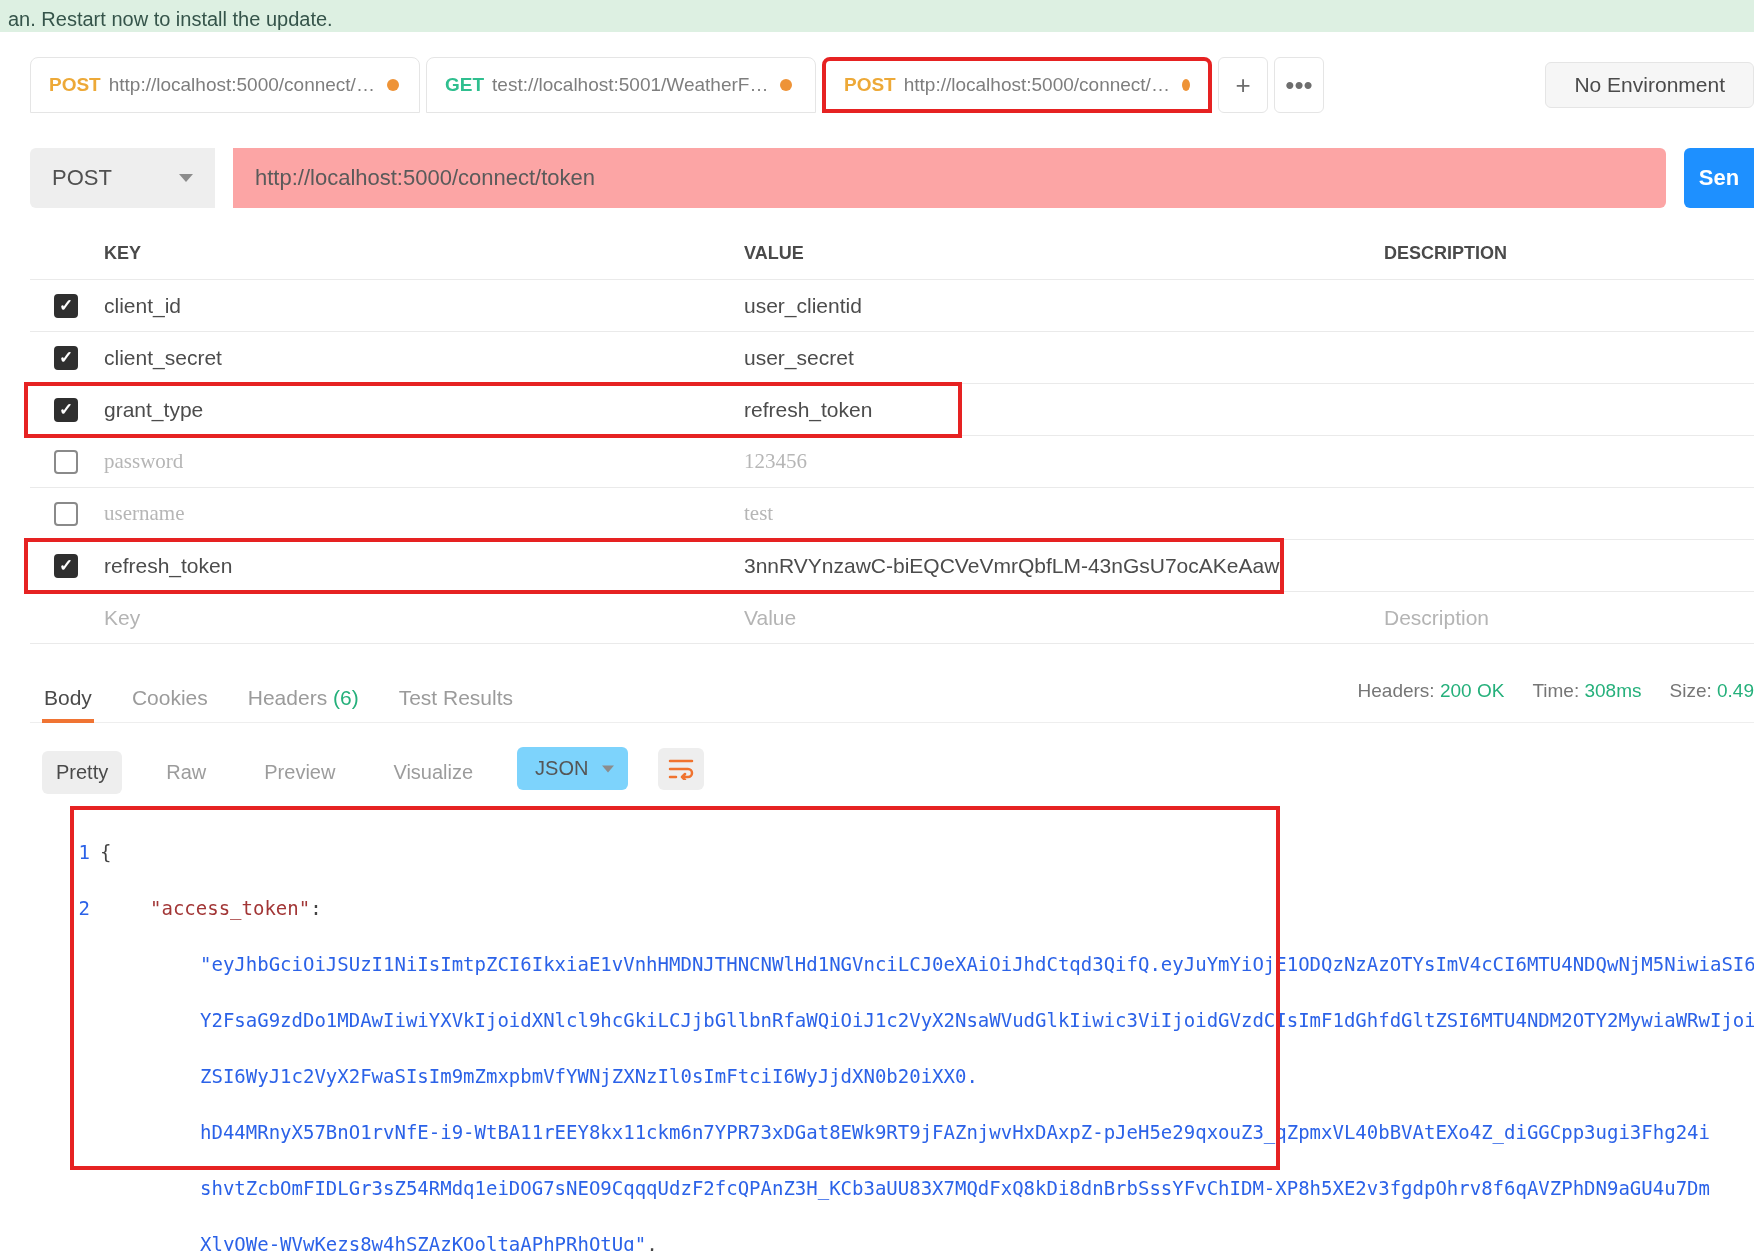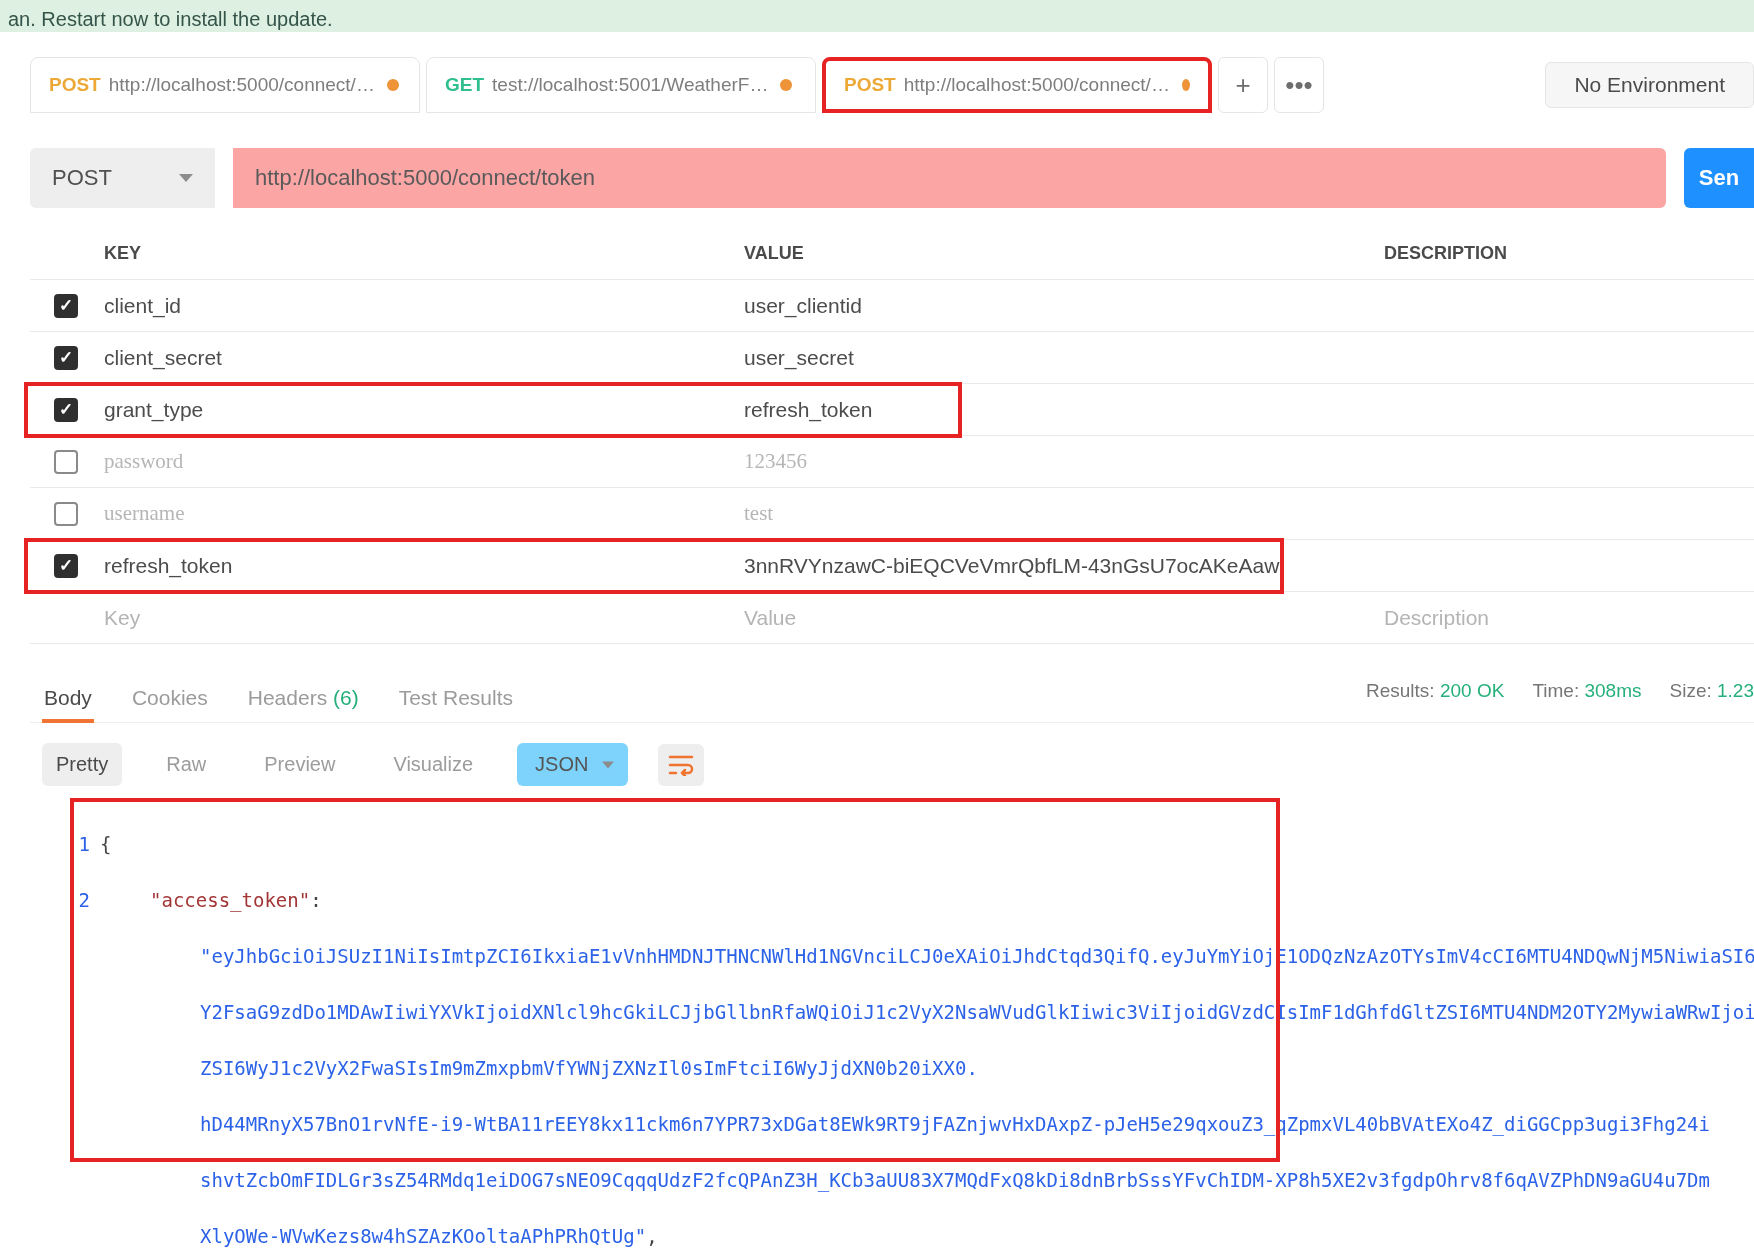--- a/index.html
+++ b/index.html
@@ -137,21 +137,21 @@
     content: ""; position: absolute; left: 0; right: 0; bottom: -1px;
     height: 4px; background: #f07433;
   }
   .count { color: #25b07b; }
   .resp-meta { position: absolute; right: 0; top: 6px; display: flex; gap: 28px; font-size: 19px; color: #767676; }
   .resp-meta .val { color: #25b07b; }
   .resp-controls {
     display: flex; align-items: center; gap: 30px; margin-top: 20px; padding-left: 12px;
   }
   .resp-ctrl {
-    font-size: 20px; color: #9c9c9c; padding: 10px 14px; border-radius: 6px;
+    font-size: 20px; color: #9c9c9c; padding: 10px 14px; border-radius: 6px; margin-top: 8px;
   }
   .resp-ctrl.active { background: #eeeeee; color: #4a4a4a; }
   .fmt-dd {
     background: #7dd3fc; border-radius: 6px; padding: 10px 40px 10px 18px;
     color: #555; font-size: 20px; position: relative;
   }
   .fmt-dd .caret {
     position: absolute; right: 14px; top: 50%; transform: translateY(-50%);
     width: 0; height: 0; border-left: 6px solid transparent; border-right: 6px solid transparent;
     border-top: 7px solid #8c8c8c;
@@ -282,23 +282,23 @@
   </div>
 
   <div class="resp-tabs">
     <div class="resp-tab active"><span>Body</span></div>
     <div class="resp-tab"><span>Cookies</span></div>
     <div class="resp-tab">
       <span>Headers</span> <span class="count">(6)</span>
     </div>
     <div class="resp-tab"><span>Test Results</span></div>
     <div class="resp-meta">
-      <div><span>Results:</span> <span class="val">200 OK</span></div>
+      <div><span>Headers:</span> <span class="val">200 OK</span></div>
       <div><span>Time:</span> <span class="val">308ms</span></div>
-      <div><span>Size:</span> <span class="val">1.23</span></div>
+      <div><span>Size:</span> <span class="val">0.49</span></div>
     </div>
   </div>
 
   <div class="resp-controls">
     <div class="resp-ctrl active"><span>Pretty</span></div>
     <div class="resp-ctrl"><span>Raw</span></div>
     <div class="resp-ctrl"><span>Preview</span></div>
     <div class="resp-ctrl"><span>Visualize</span></div>
     <div class="fmt-dd">
       <span>JSON</span>

